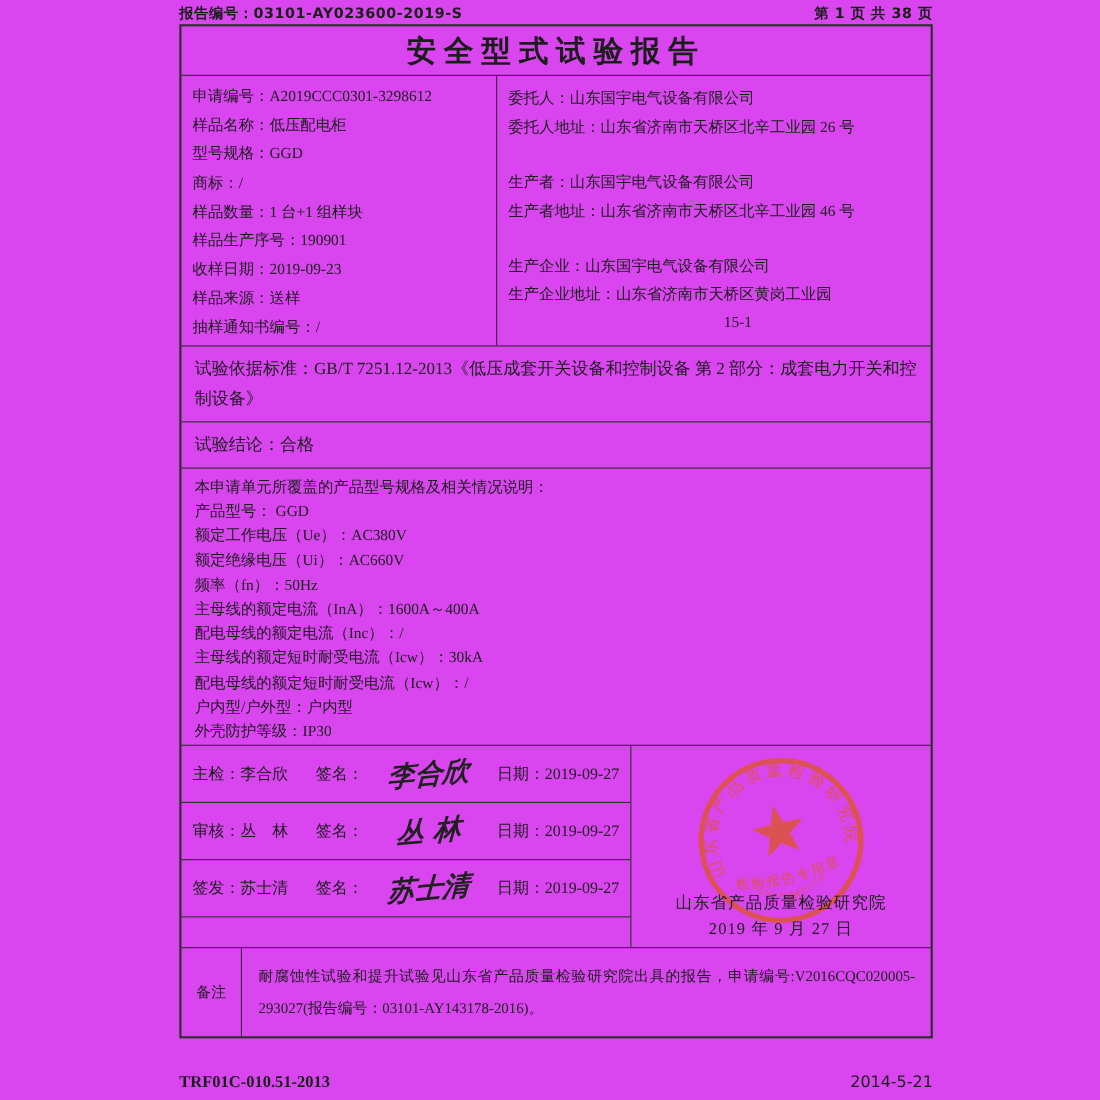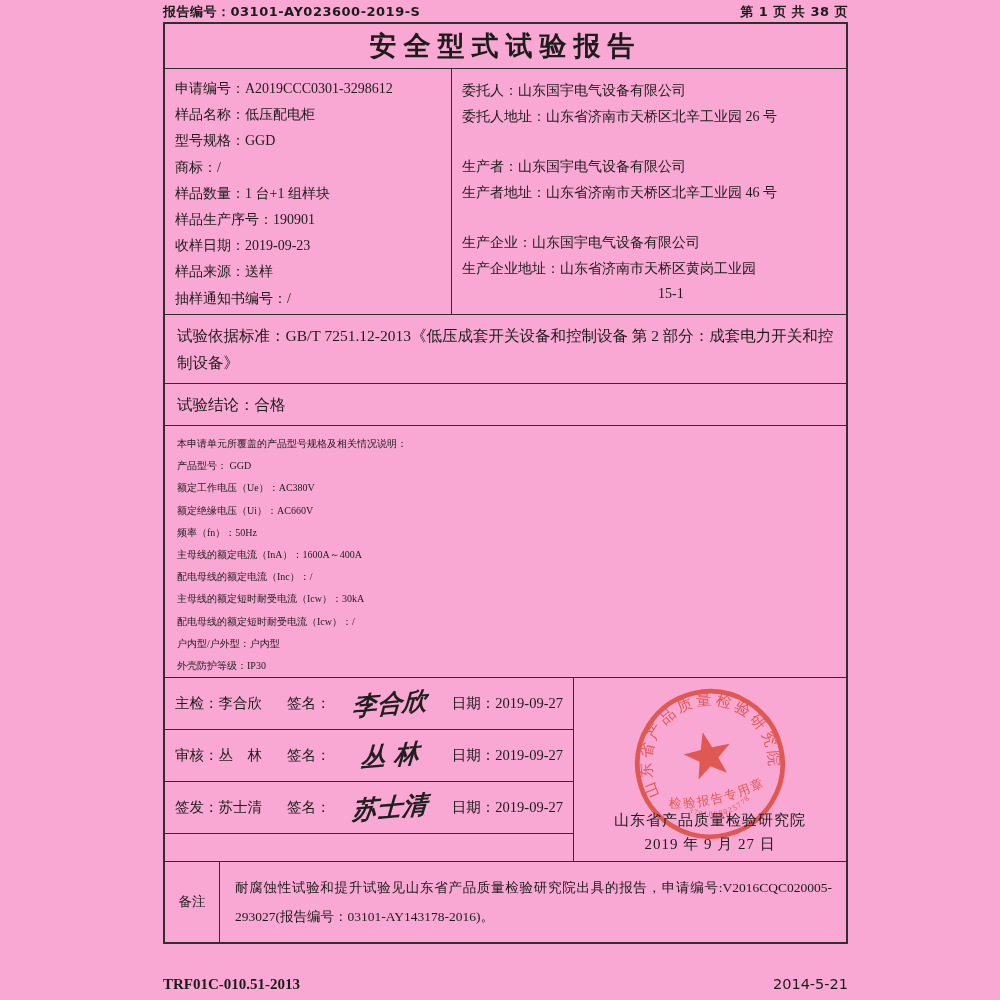--- a/index.html
+++ b/index.html
@@ -1,18 +1,18 @@
 <!DOCTYPE html>
 <html><head>
 <meta charset="utf-8">
 <style>
   * { margin:0; padding:0; box-sizing:border-box; }
   html,body { background:#ffffff; }
   .page {
-    position:relative; width:1000px; height:1000px; background:#f9a8d4;
+    position:relative; width:1000px; height:1000px; background:#d946ef;
     font-family:"Liberation Serif","DejaVu Serif",serif; color:#1c1c1c;
     overflow:hidden;
   }
   
   .doc-header {
     position:absolute; left:163px; width:685px; top:3px;
     display:flex; justify-content:space-between;
     font-family:"DejaVu Sans","Liberation Sans",sans-serif;
     font-weight:bold; font-size:13px; letter-spacing:0.5px;
   }
@@ -38,21 +38,21 @@
   .row-standard {
     border-top:1.5px solid #2f2f2f; height:69px;
     padding:7px 12px 0 12px; font-size:15.5px; line-height:27px;
   }
   .row-conclusion {
     border-top:1.5px solid #2f2f2f; height:42px; line-height:42px;
     padding-left:12px; font-size:15.5px;
   }
   .row-product {
     border-top:1.5px solid #2f2f2f; height:252px;
-    padding:7px 12px 0 12px; font-size:10px;
+    padding:7px 12px 0 12px; font-size:14px;
   }
   .row-product .line { height:22.2px; line-height:22.2px; white-space:nowrap; }
   .row-sign { display:flex; border-top:1.5px solid #2f2f2f; height:184px; }
   .sign-left {
     width:409px; border-right:1.5px solid #2f2f2f;
     display:flex; flex-direction:column;
   }
   .sign-row {
     height:52px; border-bottom:1.5px solid #2f2f2f;
     display:flex; align-items:center; padding:0 10px 0 10px; font-size:14.5px;

